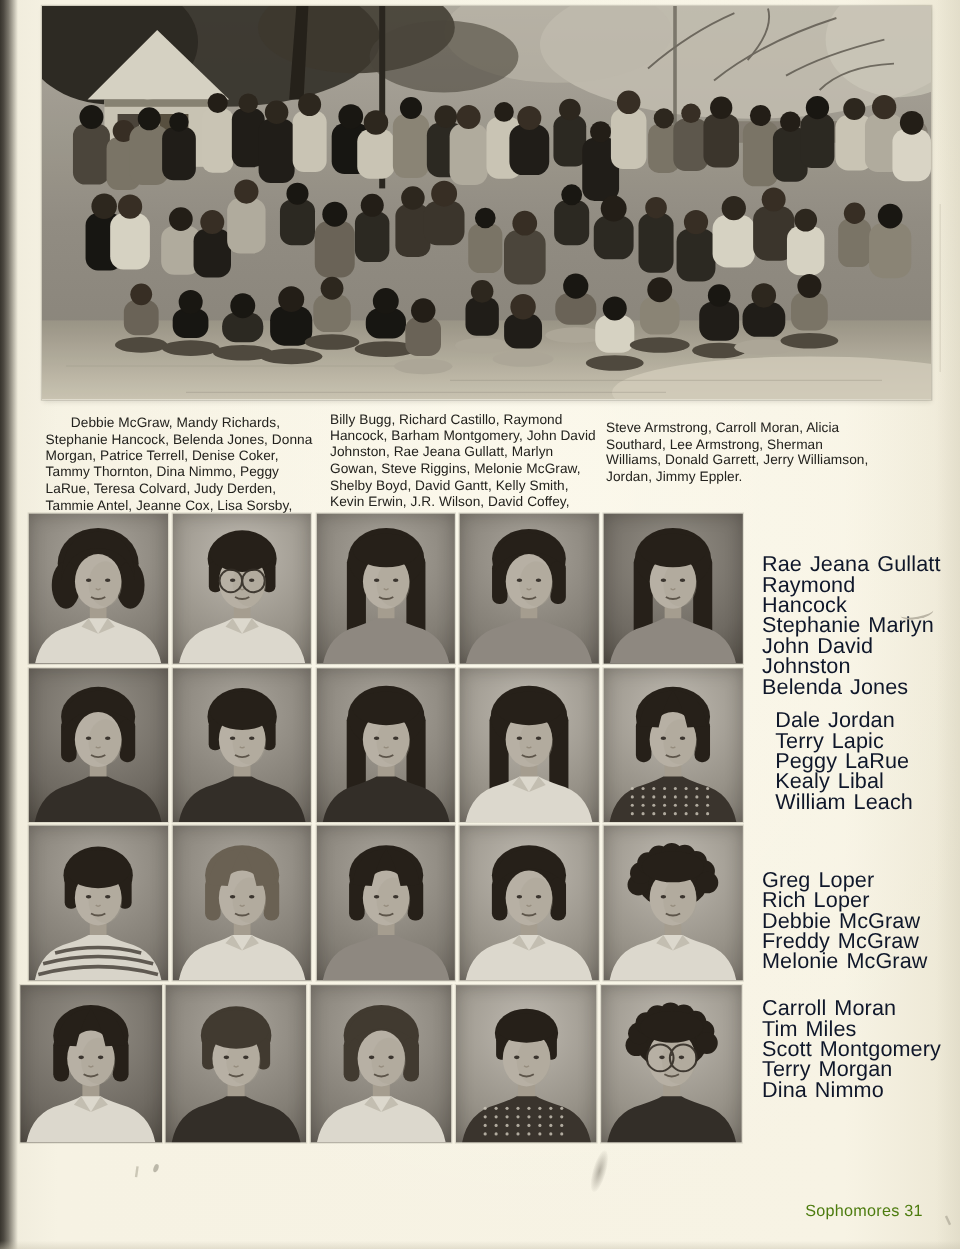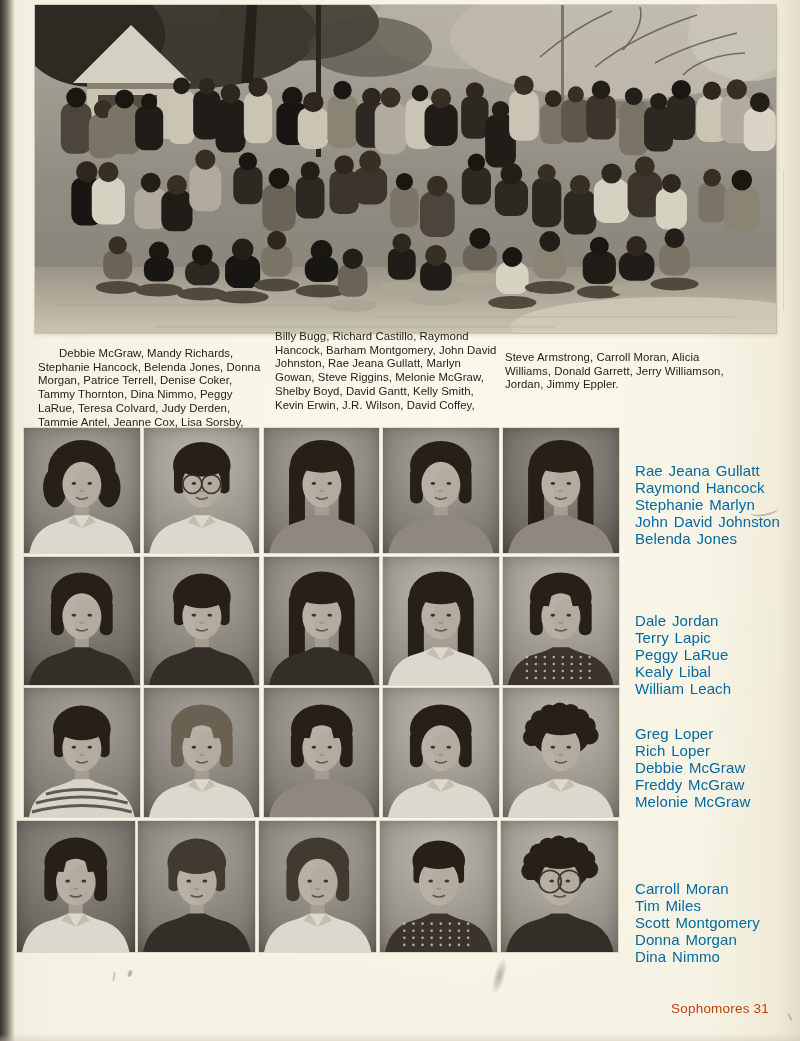--- a/index.html
+++ b/index.html
@@ -34,25 +34,25 @@
   
   .portrait-cell{position:absolute;overflow:hidden;z-index:10;
     box-shadow:inset 0 0 14px rgba(20,18,14,.28), 0 0 0 1px rgba(70,64,54,.15);}
   .portrait-cell.bg-light{background:radial-gradient(circle at 50% 28%, #bdb8af 0%, #979288 68%, #7f7a71 100%);}
   .portrait-cell.bg-mid{background:radial-gradient(circle at 50% 28%, #a8a39a 0%, #847f76 68%, #6c675f 100%);}
   .portrait-cell.bg-dark{background:radial-gradient(circle at 50% 28%, #938e85 0%, #6f6a62 68%, #565149 100%);}
   .portrait-cell svg{display:block;width:100%;height:100%;}
 
   
   .namelist{position:absolute;left:635px;width:150px;z-index:10;
-    font-size:15px;line-height:17px;color:#0369a1;word-spacing:1.5px;letter-spacing:.1px;}
+    font-size:18px;line-height:17px;color:#0f172a;word-spacing:1.5px;letter-spacing:.1px;}
 
   
   .footer{position:absolute;right:31px;top:1001px;z-index:10;
-    font-size:13.5px;font-weight:500;color:#c2410c;letter-spacing:.2px;}
+    font-size:13.5px;font-weight:500;color:#4d7c0f;letter-spacing:.2px;}
 
   
   .smudge-a{position:absolute;left:494px;top:958px;width:11px;height:36px;z-index:12;opacity:.5;
     background:radial-gradient(ellipse at 50% 50%, #6e695d 0%, rgba(110,105,93,0) 75%);
     transform:rotate(16deg);border-radius:50%;}
   .speck-a{position:absolute;left:128px;top:970px;width:4px;height:7px;background:#8d887a;opacity:.55;border-radius:50%;z-index:12;transform:rotate(20deg);}
   .speck-b{position:absolute;left:113px;top:972px;width:2px;height:9px;background:#97927f;opacity:.45;z-index:12;transform:rotate(8deg);}
   .scrap{position:absolute;left:750px;top:505px;width:28px;height:9px;z-index:12;opacity:.9;
     border-bottom:2px solid #b5afa0;border-radius:60%;transform:rotate(-10deg);}
   .corner-mark{position:absolute;left:789px;top:1013px;width:2px;height:8px;background:#a49f8d;opacity:.6;transform:rotate(-25deg);z-index:12;}
@@ -255,30 +255,31 @@
   </div>
 
 <div class="caption" id="caption-col1" style="left:38px;top:347px;width:235px;">
     <div class="cap-line indent">Debbie McGraw, Mandy Richards,</div>
     <div class="cap-line">Stephanie Hancock, Belenda Jones, Donna</div>
     <div class="cap-line">Morgan, Patrice Terrell, Denise Coker,</div>
     <div class="cap-line">Tammy Thornton, Dina Nimmo, Peggy</div>
     <div class="cap-line">LaRue, Teresa Colvard, Judy Derden,</div>
     <div class="cap-line">Tammie Antel, Jeanne Cox, Lisa Sorsby,</div>
   </div>
-<div class="caption" id="caption-col2" style="left:275px;top:330px;width:232px;">
+<div class="caption" id="caption-col2" style="left:275px;top:344px;width:232px;">
     <div class="cap-line">Billy Bugg, Richard Castillo, Raymond</div>
     <div class="cap-line">Hancock, Barham Montgomery, John David</div>
     <div class="cap-line">Johnston, Rae Jeana Gullatt, Marlyn</div>
     <div class="cap-line">Gowan, Steve Riggins, Melonie McGraw,</div>
     <div class="cap-line">Shelby Boyd, David Gantt, Kelly Smith,</div>
     <div class="cap-line">Kevin Erwin, J.R. Wilson, David Coffey,</div>
   </div>
 <div class="caption" id="caption-col3" style="left:505px;top:351px;width:245px;">
     <div class="cap-line">Steve Armstrong, Carroll Moran, Alicia</div>
+    <div class="cap-line">Southard, Lee Armstrong, Sherman</div>
     <div class="cap-line">Williams, Donald Garrett, Jerry Williamson,</div>
     <div class="cap-line">Jordan, Jimmy Eppler.</div>
   </div>
 
 <div id="portrait-section">
     <div class="portrait-cell bg-mid" style="left: 24px; top: 428px; width: 115.6px; height: 125px;">
       <svg viewBox="0 0 116 126" xmlns="http://www.w3.org/2000/svg" preserveAspectRatio="xMidYMax meet">
         <ellipse cx="58" cy="42" rx="34" ry="30" fill="#262019"></ellipse>
         <ellipse cx="31" cy="60" rx="12" ry="20" fill="#262019"></ellipse>
         <ellipse cx="85" cy="60" rx="12" ry="20" fill="#262019"></ellipse>
@@ -483,21 +484,21 @@
         <ellipse cx="58" cy="57" rx="19.5" ry="23" fill="#b7b0a4"></ellipse>
         <ellipse cx="64" cy="59" rx="14" ry="19" fill="#aaa294" opacity=".35"></ellipse>
         <path d="M30,46 Q33,17 58,16 Q50,28 46,47 Z" fill="#262019"></path>
         <path d="M86,46 Q83,17 58,16 Q66,28 70,47 Z" fill="#262019"></path>
         <ellipse cx="50" cy="56" rx="2.3" ry="1.5" fill="#2e2822" opacity=".9"></ellipse>
         <ellipse cx="66" cy="56" rx="2.3" ry="1.5" fill="#2e2822" opacity=".9"></ellipse>
         <path d="M56,63 Q58,65 60,63" stroke="#968d7e" stroke-width="1.2" fill="none"></path>
         <path d="M52,70 Q58,73.5 64,70" stroke="#5d554a" stroke-width="1.5" fill="none"></path>
       </svg>
     </div>
-    <div class="namelist" style="top: 612px;">
+    <div class="namelist" style="top: 592px; margin-left: 11px;">
       <div>Dale Jordan</div>
       <div>Terry Lapic</div>
       <div>Peggy LaRue</div>
       <div>Kealy Libal</div>
       <div>William Leach</div>
     </div>
     <div class="portrait-cell bg-mid" style="left: 24px; top: 688px; width: 115.6px; height: 129px;">
       <svg viewBox="0 0 116 126" xmlns="http://www.w3.org/2000/svg" preserveAspectRatio="xMidYMax meet">
         <ellipse cx="58" cy="38" rx="29" ry="24" fill="#262019"></ellipse>
         <rect x="30" y="40" width="11" height="26" rx="5" fill="#262019"></rect>
@@ -728,25 +729,25 @@
         <ellipse cx="66" cy="56" rx="2.3" ry="1.5" fill="#2e2822" opacity=".9"></ellipse>
         <path d="M56,63 Q58,65 60,63" stroke="#968d7e" stroke-width="1.2" fill="none"></path>
         <path d="M52,70 Q58,73.5 64,70" stroke="#5d554a" stroke-width="1.5" fill="none"></path>
         <g stroke="#332d26" stroke-width="1.7" fill="none" opacity=".9">
       <circle cx="48.5" cy="56.5" r="11"></circle>
           <circle cx="67.5" cy="56.5" r="11"></circle>
       <path d="M58.5,54 L57.5,54"></path>
         </g>
       </svg>
     </div>
-    <div class="namelist" style="top: 880px;">
+    <div class="namelist" style="top: 832px;">
       <div>Carroll Moran</div>
       <div>Tim Miles</div>
       <div>Scott Montgomery</div>
-      <div>Donna Morgan</div>
+      <div>Terry Morgan</div>
       <div>Dina Nimmo</div>
     </div>
   </div>
 
 <div class="footer">Sophomores 31</div>
 
 <div class="smudge-a"></div>
 <div class="speck-a"></div>
 <div class="speck-b"></div>
 <div class="scrap"></div>

